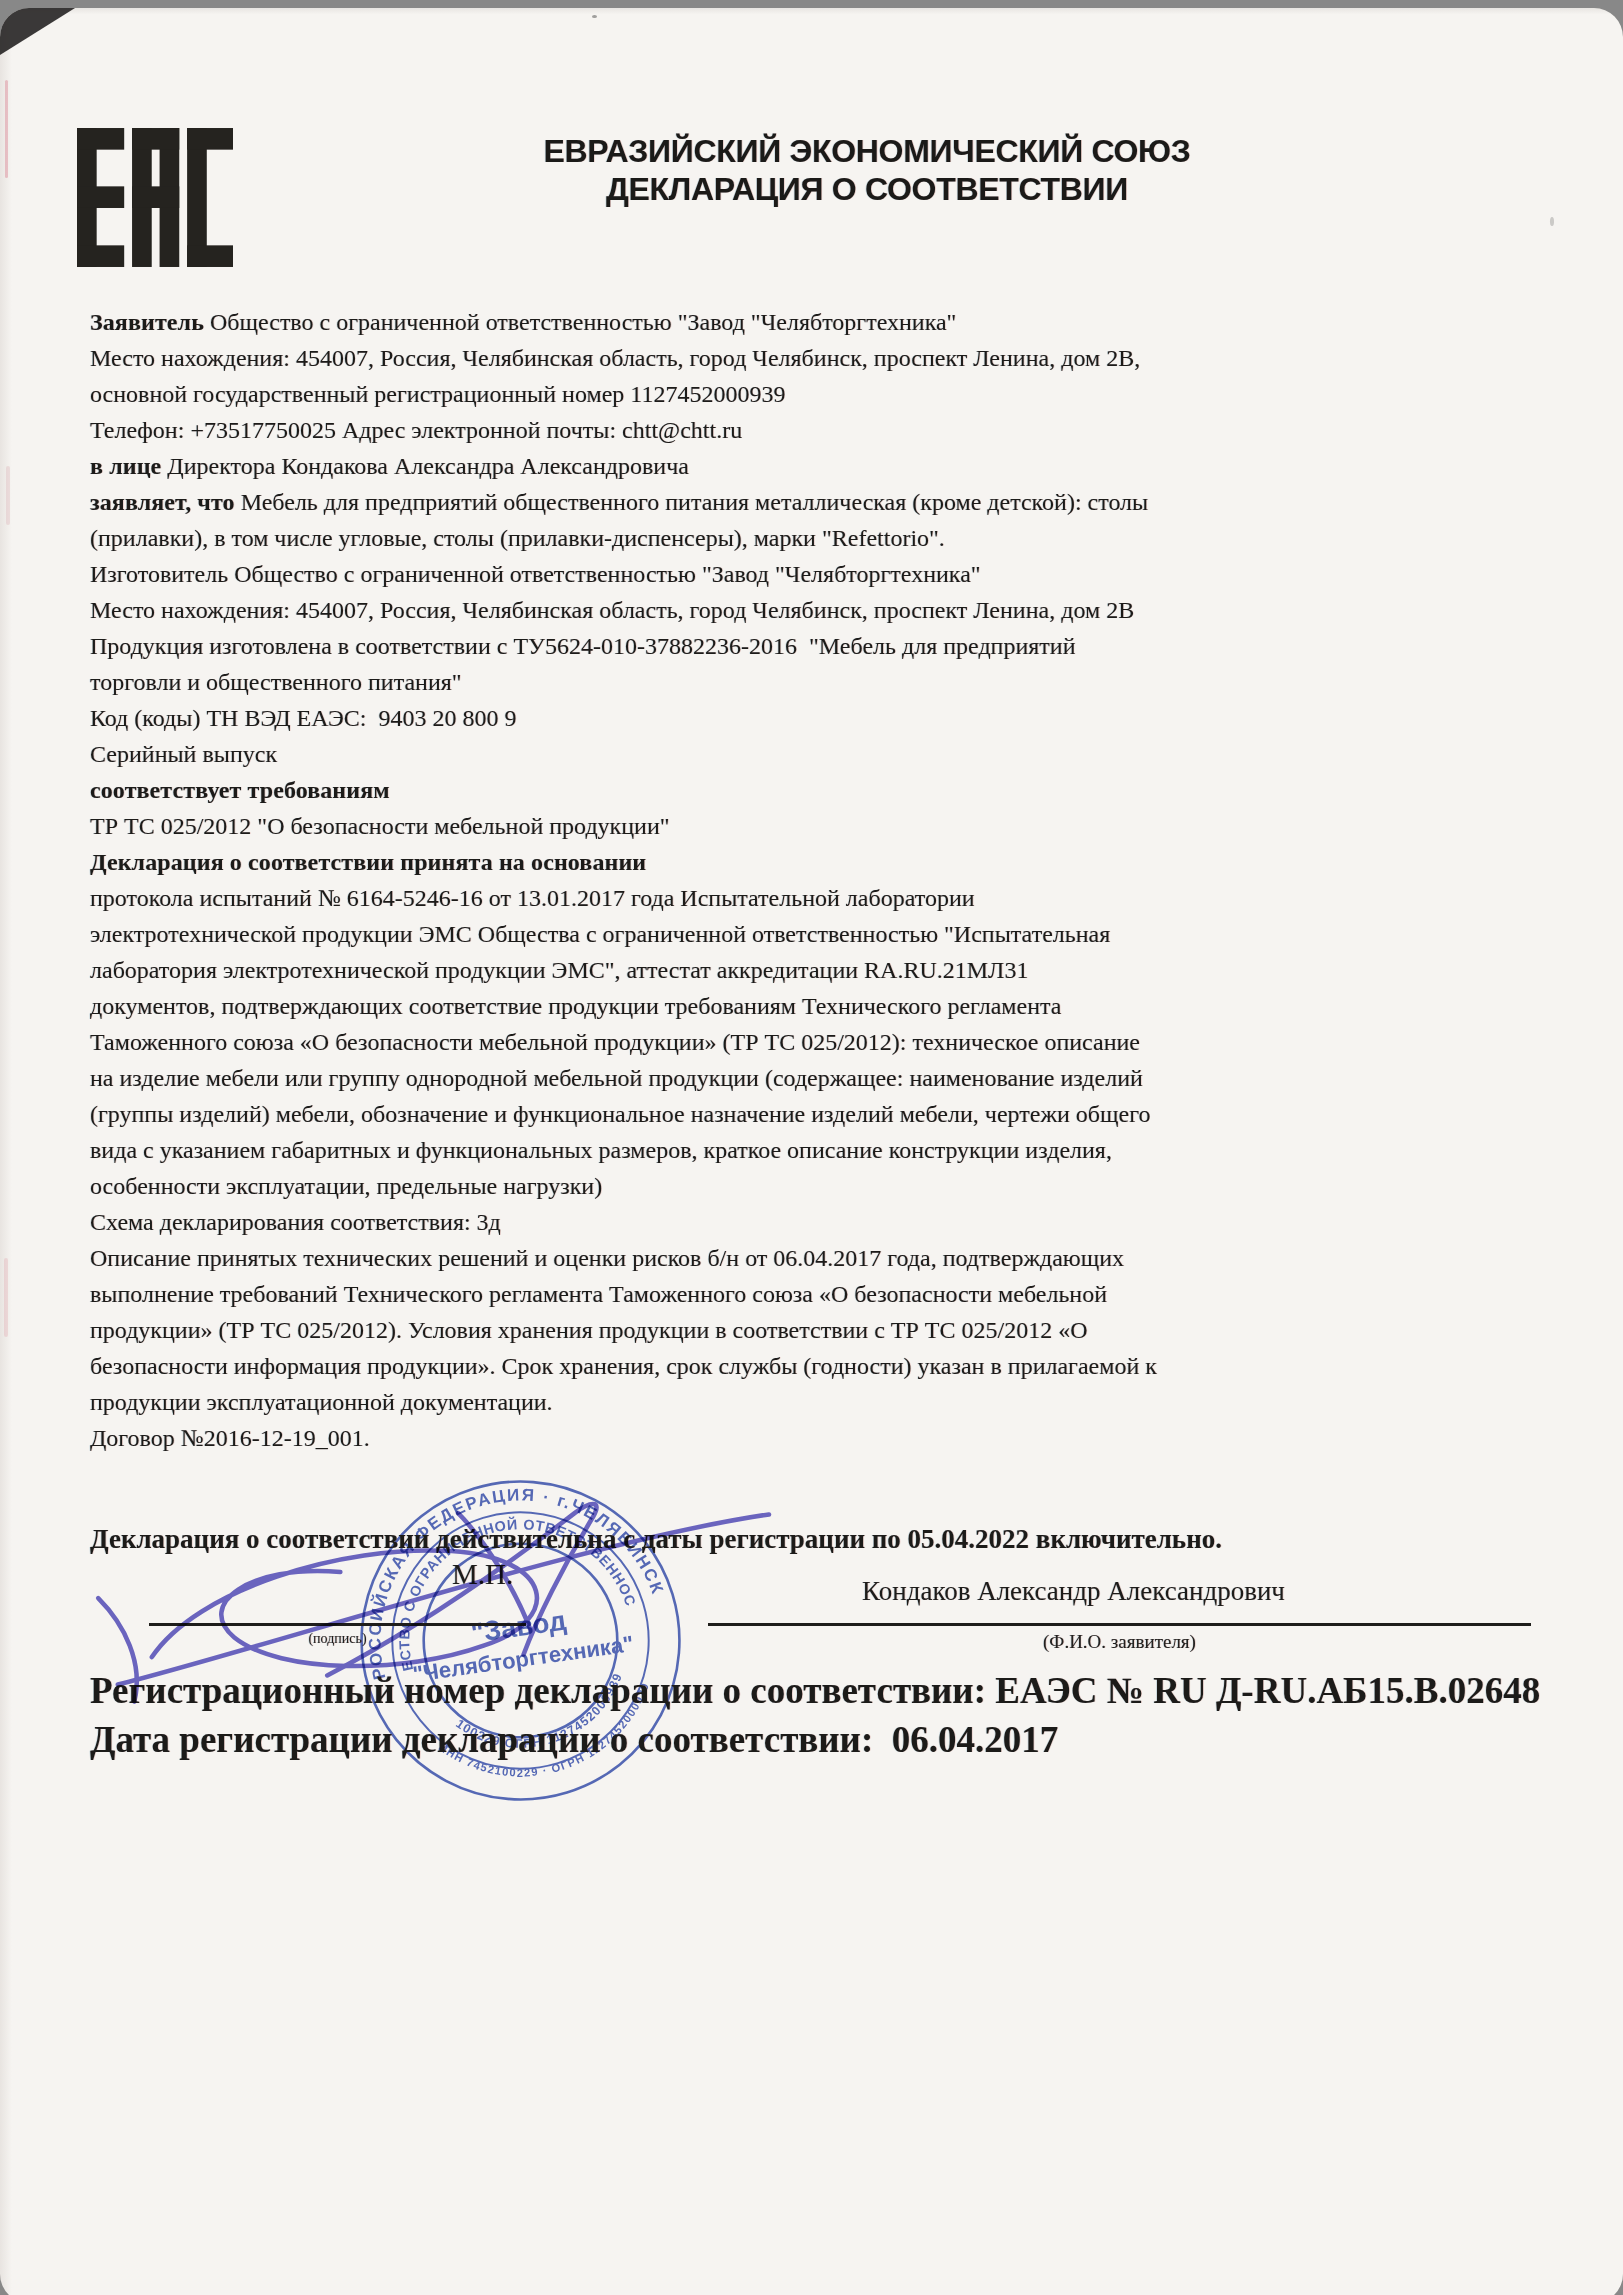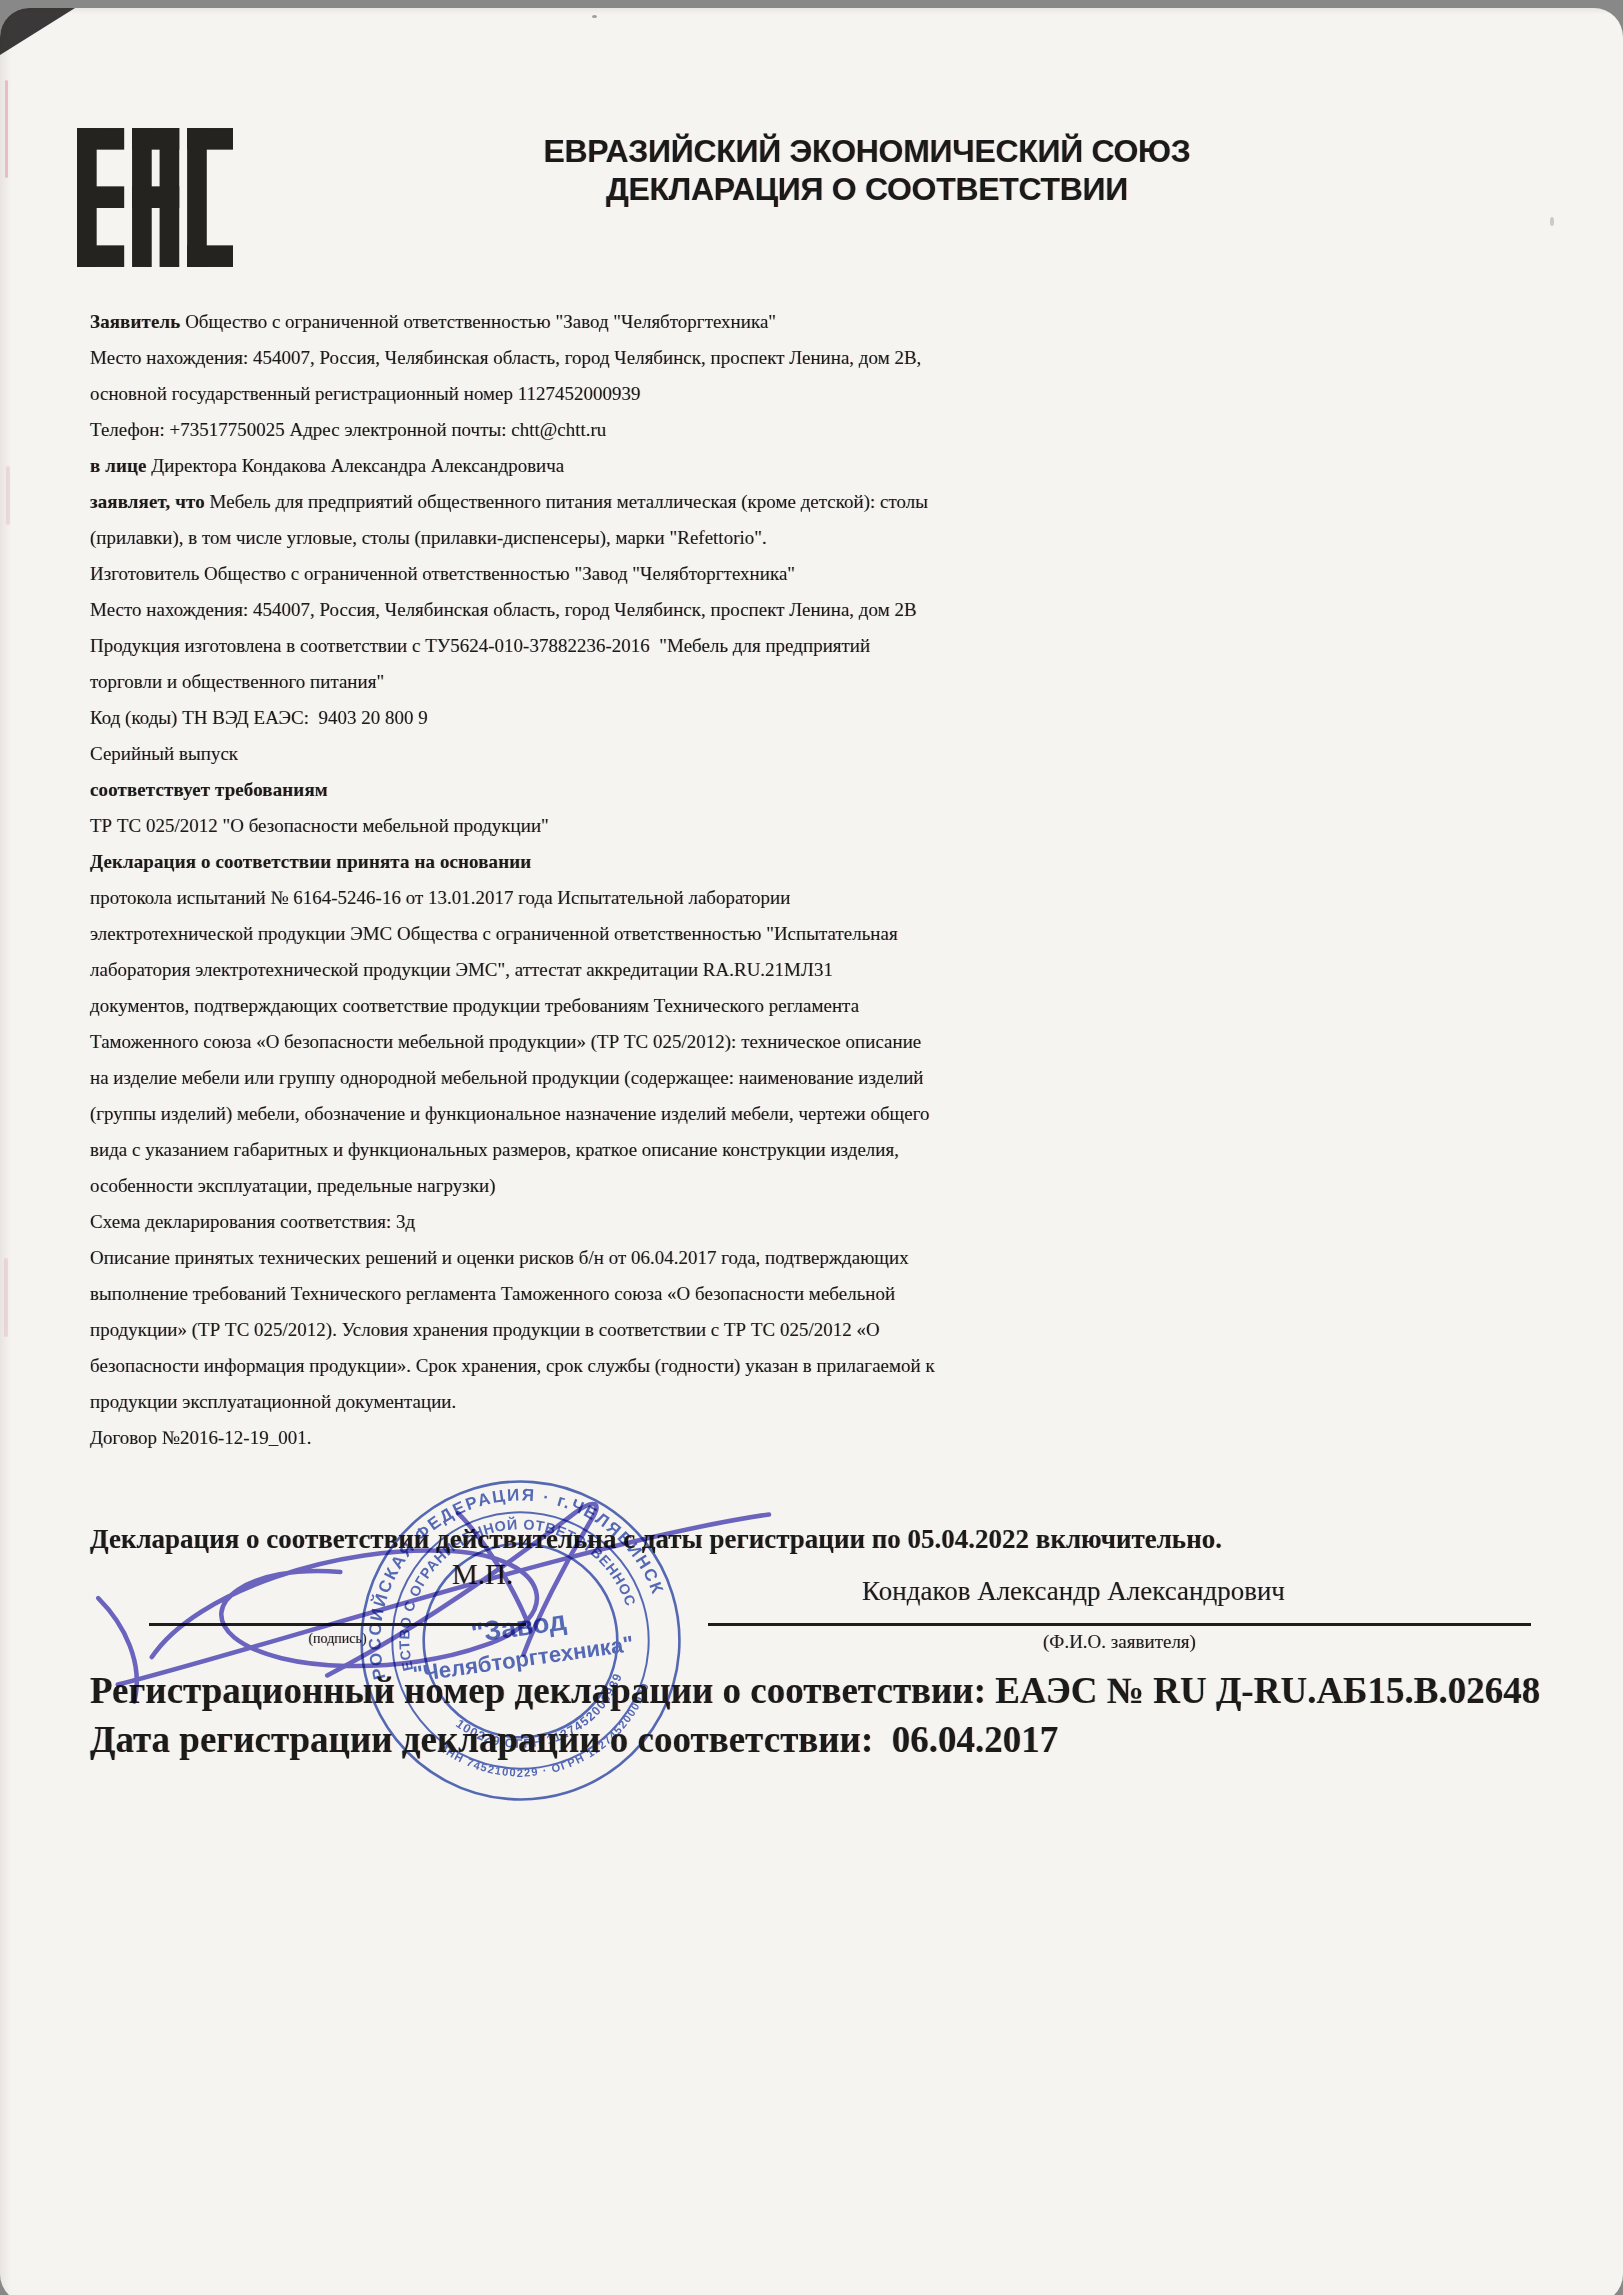--- a/index.html
+++ b/index.html
@@ -35,21 +35,21 @@
     position:absolute;left:461px;top:124px;width:812px;
     text-align:center;
     font-family:"Liberation Sans", sans-serif;
     font-weight:bold;font-size:32px;line-height:38px;
     letter-spacing:-0.3px;color:#1b1a18;
     text-shadow:0.7px 0 0 rgba(170,50,40,.22), -0.7px 0 0 rgba(30,110,150,.22);
   }
 
   .body-lines{
     position:absolute;left:90px;top:296px;width:1463px;
-    font-size:19px;line-height:36px;
+    font-size:24px;line-height:36px;
     text-shadow:0.7px 0 0 rgba(170,50,40,.20), -0.7px 0 0 rgba(30,110,150,.20);
   }
   .ln{white-space:pre;}
   .ln b{letter-spacing:0.1px;}
 
   .validity{
     position:absolute;left:90px;top:1516px;width:1463px;
     font-size:27px;font-weight:bold;white-space:pre;
     text-shadow:0.7px 0 0 rgba(170,50,40,.20), -0.7px 0 0 rgba(30,110,150,.20);
     z-index:5;

